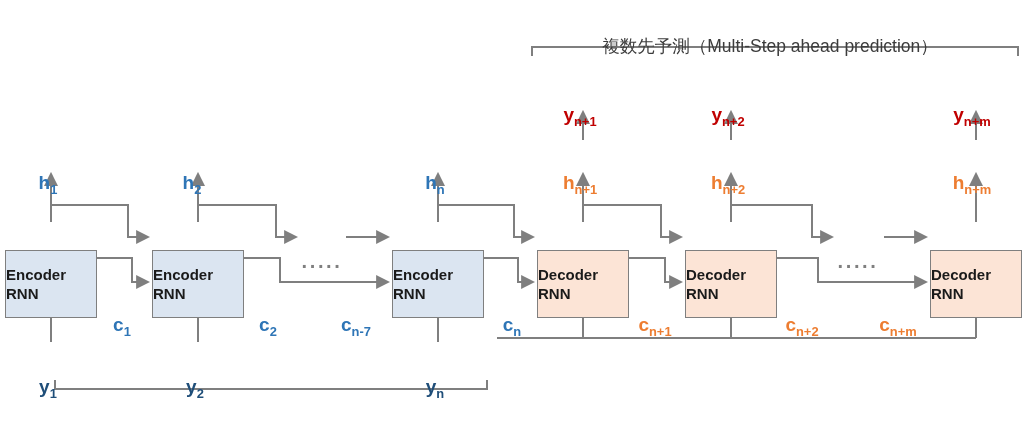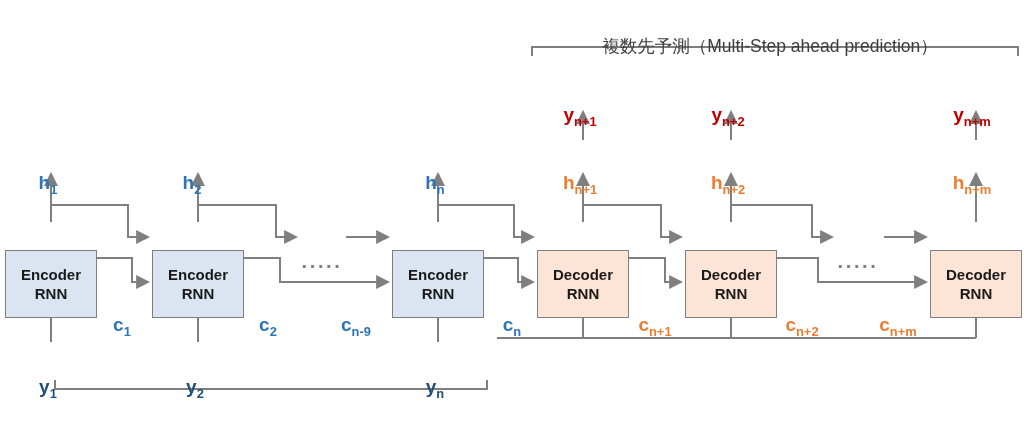--- a/index.html
+++ b/index.html
@@ -5,21 +5,21 @@
   * { margin:0; padding:0; box-sizing:border-box; }
   html,body { background:#ffffff; }
   body { font-family:"Liberation Sans","DejaVu Sans",sans-serif; }
   .stage { position:relative; width:1024px; height:447px; background:#fff; overflow:hidden; }
   .layer { position:absolute; inset:0; }
   svg.layer { z-index:1; }
   .html-layer { z-index:2;margin-top:28px; }
   .box {
     position:absolute; width:92px; height:68px; top:222px;
     border:1.6px solid var(--line,#7f7f7f);
-    display:flex; flex-direction:column; align-items:center; justify-content:center;
+    display:flex; flex-direction:column; align-items:flex-start; justify-content:center;
     font-size:15px; font-weight:700; color:#1a1a1a; line-height:1.3; text-align:center;
   }
   .enc { background:var(--encoder_fill,#dbe5f1); }
   .dec { background:var(--decoder_fill,#fce4d6); }
   .lbl { position:absolute; transform:translateX(-50%); font-size:19px; font-weight:700; white-space:nowrap; line-height:1.15; }
   .lbl sub { font-size:0.68em; font-weight:700; line-height:0; }
   .blue   { color:var(--blue,#2e75b6); }
   .navy   { color:var(--navy,#1f4e79); }
   .orange { color:var(--orange,#ed7d31); }
   .red    { color:var(--red,#c00000); }
@@ -133,21 +133,21 @@
     <div class="lbl blue" style="left:48px;  top:144px;"><span>h</span><sub>1</sub></div>
     <div class="lbl blue" style="left:192px; top:144px;text-align:right;"><span>h</span><sub>2</sub></div>
     <div class="lbl blue" style="left:435px; top:144px;"><span>h</span><sub>n</sub></div>
 
     <div class="lbl navy" style="left:48px;  top:348px;"><span>y</span><sub>1</sub></div>
     <div class="lbl navy" style="left:195px; top:348px;"><span>y</span><sub>2</sub></div>
     <div class="lbl navy" style="left:435px; top:348px;"><span>y</span><sub>n</sub></div>
 
     <div class="lbl blue" style="left:122px; top:286px;"><span>c</span><sub>1</sub></div>
     <div class="lbl blue" style="left:268px; top:286px;text-align:right;"><span>c</span><sub>2</sub></div>
-    <div class="lbl blue" style="left:356px; top:286px;"><span>c</span><sub>n-9</sub></div>
+    <div class="lbl blue" style="left:356px; top:286px;"><span>c</span><sub>n-7</sub></div>
     <div class="lbl blue" style="left:512px; top:286px;"><span>c</span><sub>n</sub></div>
 
     <div class="lbl orange" style="left:580px; top:144px;"><span>h</span><sub>n+1</sub></div>
     <div class="lbl orange" style="left:728px; top:144px;"><span>h</span><sub>n+2</sub></div>
     <div class="lbl orange" style="left:972px; top:144px;"><span>h</span><sub>n+m</sub></div>
 
     <div class="lbl red" style="left:580px; top:76px;"><span>y</span><sub>n+1</sub></div>
     <div class="lbl red" style="left:728px; top:76px;"><span>y</span><sub>n+2</sub></div>
     <div class="lbl red" style="left:972px; top:76px;"><span>y</span><sub>n+m</sub></div>
 

